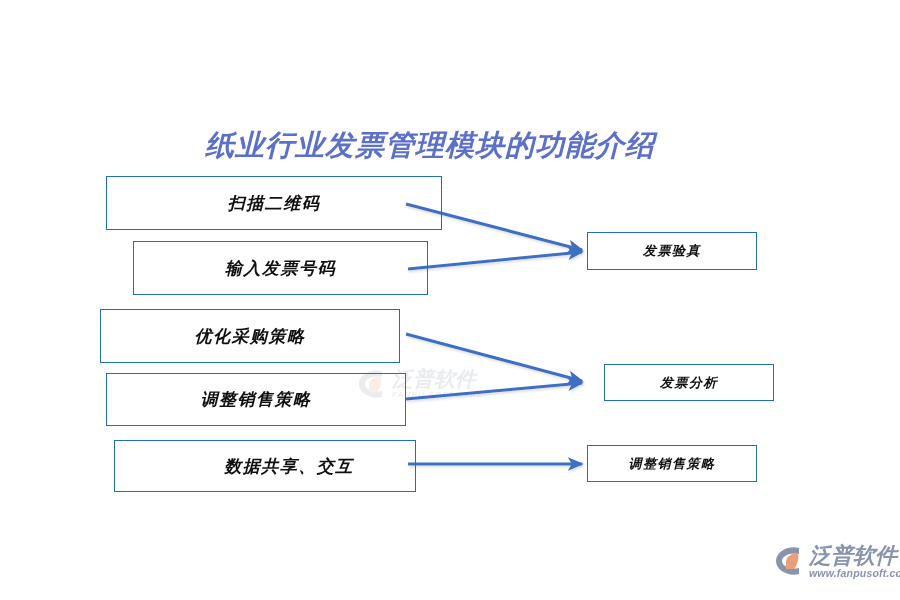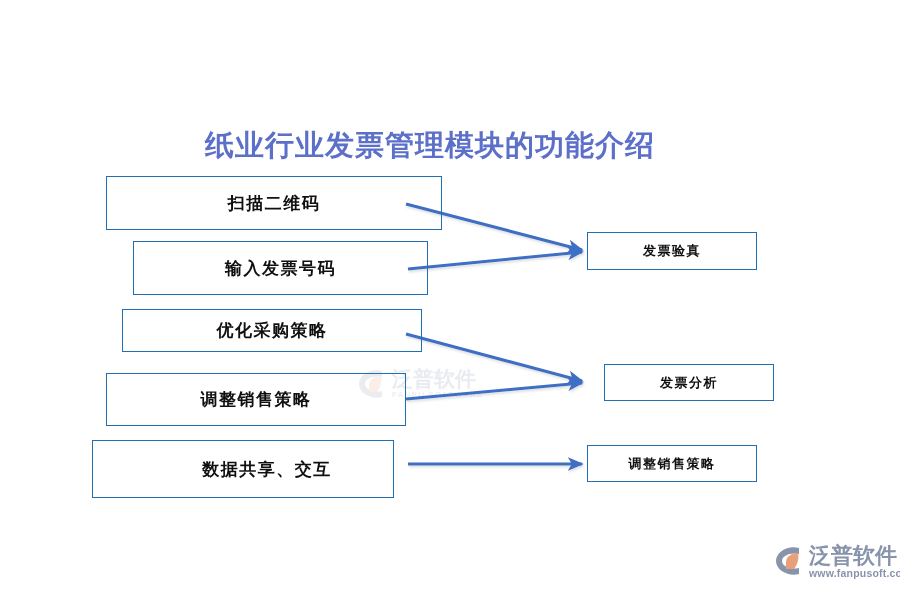--- a/index.html
+++ b/index.html
@@ -12,20 +12,21 @@
     background: #ffffff;
     font-family: "Liberation Serif", "DejaVu Serif", serif;
     overflow: hidden;
   }
   #canvas {
     position: relative;
     width: 900px;
     height: 600px;
     background: #ffffff;
     box-sizing: border-box;
+    font-style: italic;
   }
 
   
   #page-title {
     position: absolute;
     left: 150px;
     top: 126px;
     width: 560px;
     text-align: center;
     font-family: "Liberation Serif", "DejaVu Serif", serif;
@@ -54,23 +55,23 @@
   .node-left {
     font-size: 17px;
   }
   .node-right {
     font-size: 13px;
   }
 
   
   #box-scan-qr      { left:106px; top:176px; width:336px; height:54px; }
   #box-input-no     { left:113px; top:241px; width:295px; height:54px;margin-left:20px; }
-  #box-optimize     { left:122px; top:309px; width:300px; height:43px; }
+  #box-optimize     { left:100px; top:309px; width:300px; height:54px; }
   #box-adjust-sales { left:106px; top:373px; width:300px; height:53px; }
-  #box-data-share   { left:92px; top:440px; width:302px; height:58px;padding-left:48px; }
+  #box-data-share   { left:114px; top:440px; width:302px; height:52px;padding-left:48px; }
 
   
   #box-verify   { left:587px; top:232px; width:170px; height:38px; }
   #box-analyze  { left:587px; top:364px; width:170px; height:37px;margin-left:17px; }
   #box-finance  { left:587px; top:445px; width:170px; height:37px; }
 
   
   #arrow-layer {
     position: absolute;
     left: 0;

